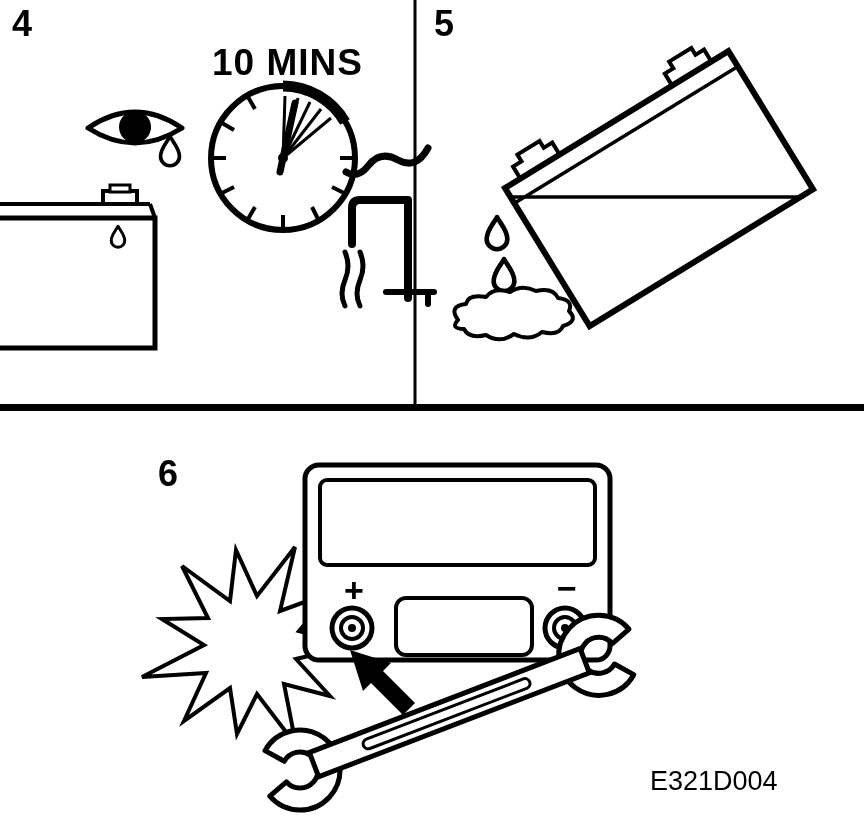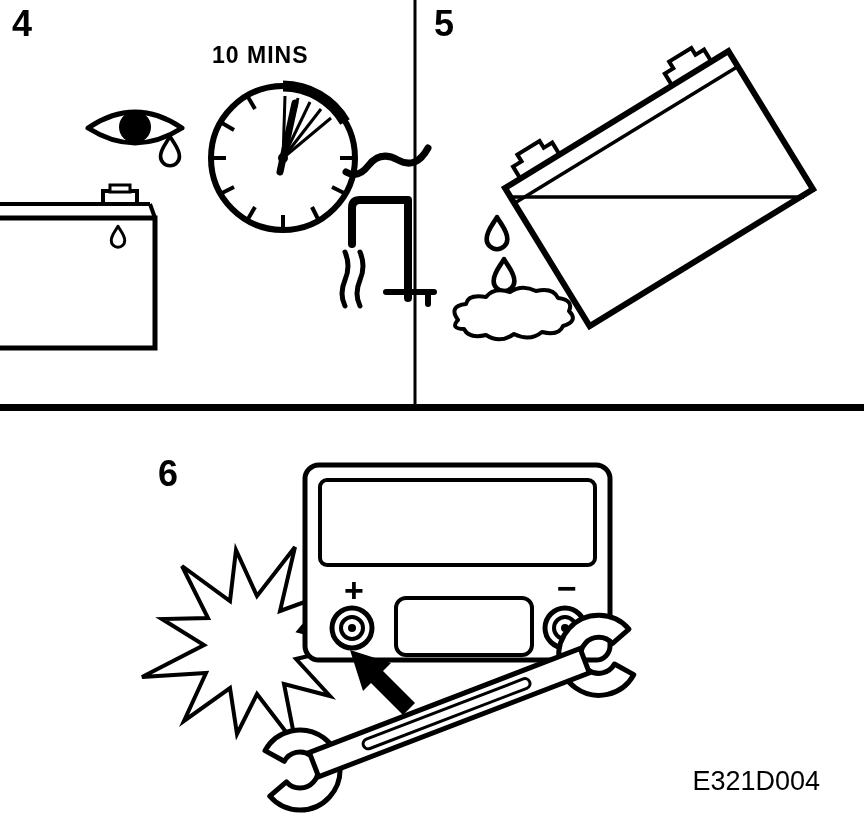--- a/index.html
+++ b/index.html
@@ -3,22 +3,22 @@
 <meta charset="utf-8">
 <style>
   html,body{margin:0;padding:0;background:#fff;}
   .stage{
     position:relative;width:864px;height:826px;background:var(--paper,#fff);
     font-family:"Liberation Sans","DejaVu Sans",sans-serif;color:var(--ink,#000);
     overflow:hidden;
   }
   .stage svg{position:absolute;left:0;top:0;}
   .plabel{position:absolute;font-weight:bold;font-size:36px;line-height:1;}
-  .clock-caption{position:absolute;left:212px;top:42px;font-weight:bold;font-size:23px;letter-spacing:1px;}
-  .figure-code{position:absolute;left:650px;top:766px;width:170px;text-align:right;font-size:27px;}
+  .clock-caption{position:absolute;left:212px;top:42px;font-weight:bold;font-size:37px;letter-spacing:1px;}
+  .figure-code{position:absolute;left:650px;top:766px;width:170px;text-align:left;font-size:27px;}
   svg text{font-family:"Liberation Sans","DejaVu Sans",sans-serif;font-weight:bold;}
 </style>
 </head>
 <body>
 
 <div class="stage">
 
   <svg width="864" height="826" viewBox="0 0 864 826">
 
     <g>

